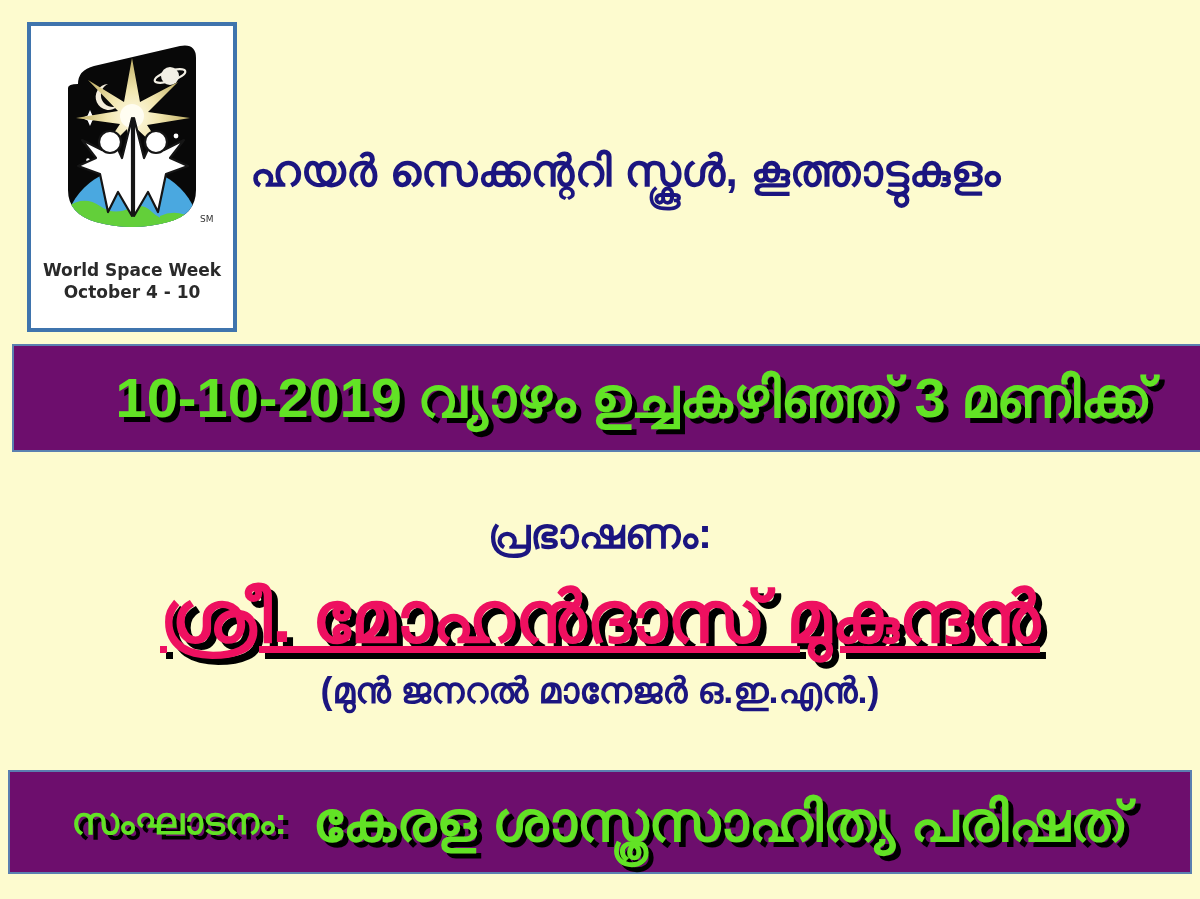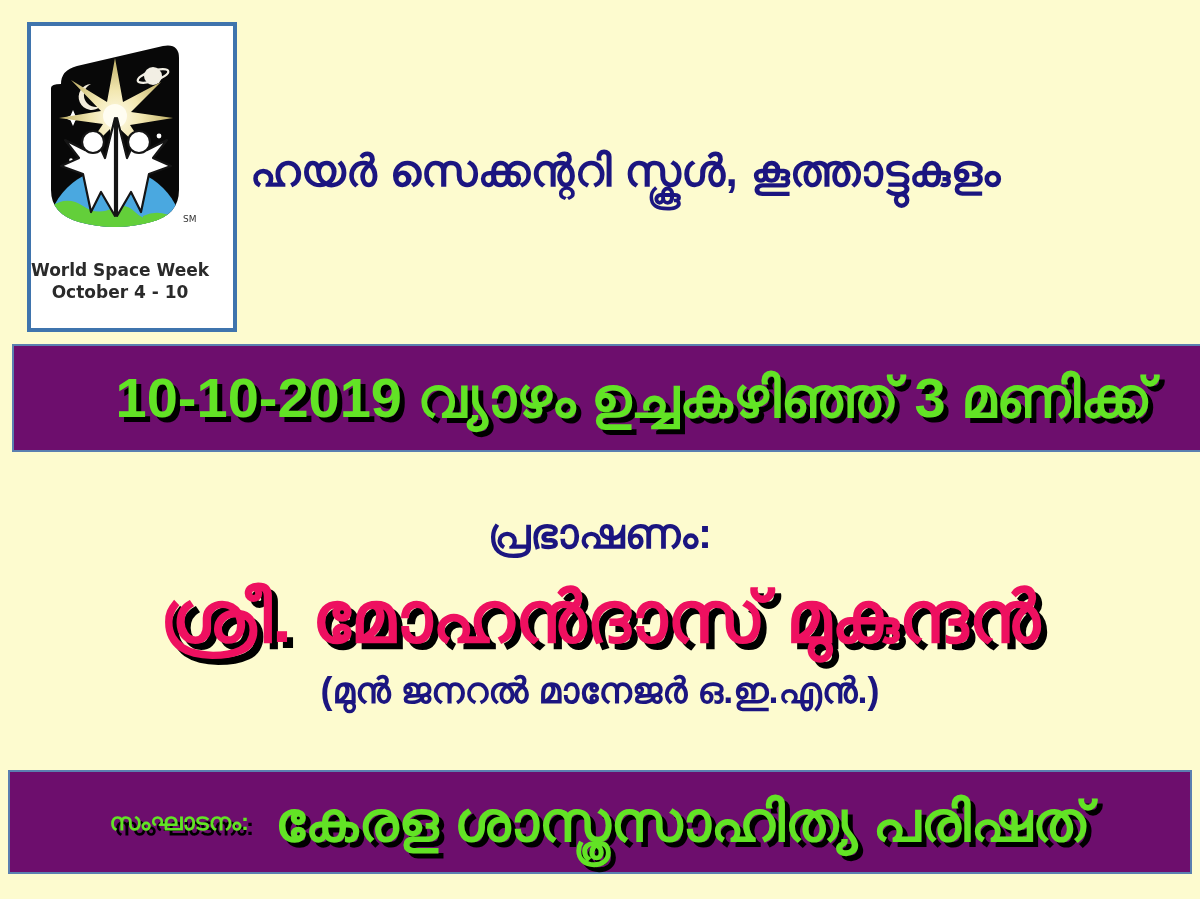--- a/index.html
+++ b/index.html
@@ -38,21 +38,21 @@
     position: absolute;
     left: 27px;
     top: 22px;
     width: 210px;
     height: 310px;
     background: #ffffff;
     border: 4px solid #3f74ad;
     box-sizing: border-box;
     display: flex;
     flex-direction: column;
-    align-items: flex-start;
+    align-items: center;
     justify-content: flex-start;
     padding-top: 14px;
   }
 
   .logo-art {
     width: 168px;
     height: 208px;
     position: relative;
   }
 
@@ -127,21 +127,21 @@
   }
 
   .green-text {
     color: #62e325;
     font-weight: bold;
     text-shadow: 5px 5px 0 #000000;
     white-space: nowrap;
     font-family: "Liberation Sans", sans-serif;
   }
   .date-text { font-size: 56px; }
-  .org-label { font-size: 24px; }
+  .org-label { font-size: 37px; }
   .org-name  { font-size: 56px; }
 
   
   .middle {
     position: absolute;
     left: 0;
     top: 452px;
     width: 1200px;
     height: 318px;
     display: flex;
@@ -161,20 +161,21 @@
   }
 
   .speaker-name {
     color: #ee1060;
     font-weight: bold;
     font-size: 72px;
     white-space: nowrap;
     text-shadow: 6px 6px 0 #000000;
     margin-top: 14px;
     font-family: "Liberation Sans", sans-serif;
+    text-decoration: underline;
   }
 
   .speaker-sub {
     color: #1b1580;
     font-weight: bold;
     font-size: 36px;
     white-space: nowrap;
     margin-top: 6px;
     font-family: "Liberation Sans", sans-serif;
   }

